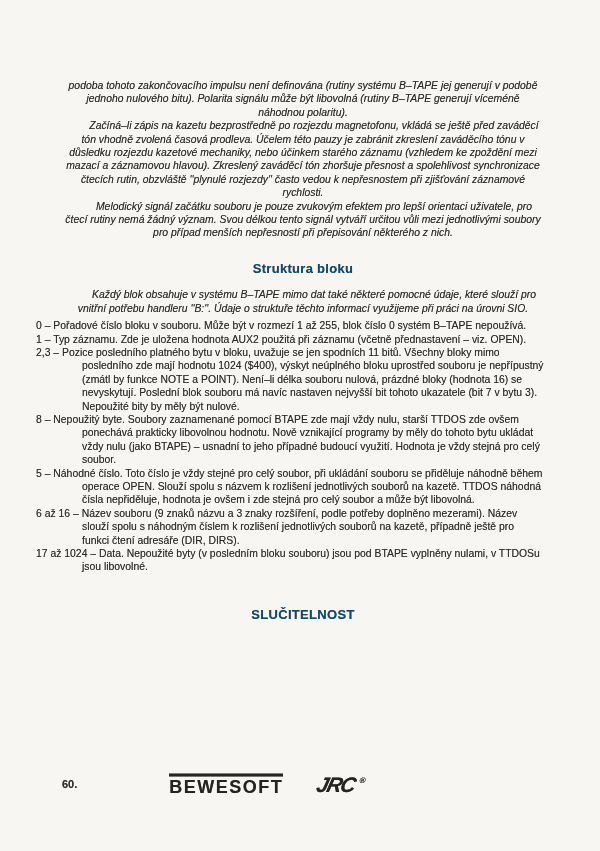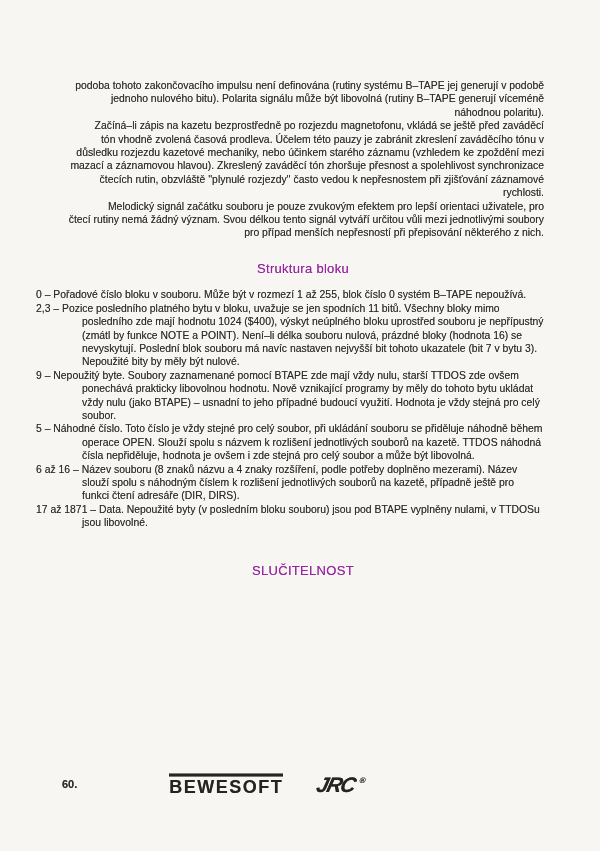--- a/index.html
+++ b/index.html
@@ -15,29 +15,29 @@
     line-height: 13.4px;
     overflow: hidden;
     text-shadow: 0 0 0.35px rgba(40,40,40,0.55);
   }
   .content {
     position: absolute;
     left: 62px;
     right: 56px;
     top: 79px;
   }
-  .para { text-align: right; }
+  .para { text-align: center; font-style: italic; }
   .para.indent { text-indent: 22px; }
   .outdent { margin-left: -26px; }
   .section-title {
     text-align: center;
     font-size: 13px;
-    font-weight: 400;
+    font-weight: 700;
     letter-spacing: 0.3px;
-    color: #a21caf;
+    color: #0c4a6e;
   }
   .title-block { margin-top: 22px; margin-bottom: 13px; }
   .title-compat { margin-top: 34px; }
   .byte-list { margin-left: -26px; margin-top: 4px; }
   .byte-list .item {
     padding-left: 46px;
     text-indent: -46px;
   }
   .footer {
     position: absolute;
@@ -91,28 +91,30 @@
 
 <div class="page">
   <div class="content">
 
     <p class="para">podoba tohoto zakončovacího impulsu není definována (rutiny systému B–TAPE jej generují v podobě jednoho nulového bitu). Polarita signálu může být libovolná (rutiny B–TAPE generují víceméně náhodnou polaritu).</p>
     <p class="para indent">Začíná–li zápis na kazetu bezprostředně po rozjezdu magnetofonu, vkládá se ještě před zaváděcí tón vhodně zvolená časová prodleva. Účelem této pauzy je zabránit zkreslení zaváděcího tónu v důsledku rozjezdu kazetové mechaniky, nebo účinkem starého záznamu (vzhledem ke zpoždění mezi mazací a záznamovou hlavou). Zkreslený zaváděcí tón zhoršuje přesnost a spolehlivost synchronizace čtecích rutin, obzvláště ''plynulé rozjezdy'' často vedou k nepřesnostem při zjišťování záznamové rychlosti.</p>
     <p class="para indent">Melodický signál začátku souboru je pouze zvukovým efektem pro lepší orientaci uživatele, pro čtecí rutiny nemá žádný význam. Svou délkou tento signál vytváří určitou vůli mezi jednotlivými soubory pro případ menších nepřesností při přepisování některého z nich.</p>
 
     <h2 class="section-title title-block">Struktura bloku</h2>
 
+    <p class="para indent">Každý blok obsahuje v systému B–TAPE mimo dat také některé pomocné údaje, které slouží pro vnitřní potřebu handleru ''B:''. Údaje o struktuře těchto informací využijeme při práci na úrovni SIO.</p>
 
     <div class="byte-list">
       <div class="item">0 – Pořadové číslo bloku v souboru. Může být v rozmezí 1 až 255, blok číslo 0 systém B–TAPE nepoužívá.</div>
+      <div class="item">1 – Typ záznamu. Zde je uložena hodnota AUX2 použitá při záznamu (včetně přednastavení – viz. OPEN).</div>
       <div class="item">2,3 – Pozice posledního platného bytu v bloku, uvažuje se jen spodních 11 bitů. Všechny bloky mimo posledního zde mají hodnotu 1024 ($400), výskyt neúplného bloku uprostřed souboru je nepřípustný (zmátl by funkce NOTE a POINT). Není–li délka souboru nulová, prázdné bloky (hodnota 16) se nevyskytují. Poslední blok souboru má navíc nastaven nejvyšší bit tohoto ukazatele (bit 7 v bytu 3). Nepoužité bity by měly být nulové.</div>
-      <div class="item">9 – Nepoužitý byte. Soubory zaznamenané pomocí BTAPE zde mají vždy nulu, starší TTDOS zde ovšem ponechává prakticky libovolnou hodnotu. Nově vznikající programy by měly do tohoto bytu ukládat vždy nulu (jako BTAPE) – usnadní to jeho případné budoucí využití. Hodnota je vždy stejná pro celý soubor.</div>
+      <div class="item">8 – Nepoužitý byte. Soubory zaznamenané pomocí BTAPE zde mají vždy nulu, starší TTDOS zde ovšem ponechává prakticky libovolnou hodnotu. Nově vznikající programy by měly do tohoto bytu ukládat vždy nulu (jako BTAPE) – usnadní to jeho případné budoucí využití. Hodnota je vždy stejná pro celý soubor.</div>
       <div class="item">5 – Náhodné číslo. Toto číslo je vždy stejné pro celý soubor, při ukládání souboru se přiděluje náhodně během operace OPEN. Slouží spolu s názvem k rozlišení jednotlivých souborů na kazetě. TTDOS náhodná čísla nepřiděluje, hodnota je ovšem i zde stejná pro celý soubor a může být libovolná.</div>
-      <div class="item">6 až 16 – Název souboru (8 znaků názvu a 4 znaky rozšíření, podle potřeby doplněno mezerami). Název slouží spolu s náhodným číslem k rozlišení jednotlivých souborů na kazetě, případně ještě pro funkci čtení adresáře (DIR, DIRS).</div>
-      <div class="item">17 až 1871 – Data. Nepoužité byty (v posledním bloku souboru) jsou pod BTAPE vyplněny nulami, v TTDOSu jsou libovolné.</div>
+      <div class="item">6 až 16 – Název souboru (9 znaků názvu a 3 znaky rozšíření, podle potřeby doplněno mezerami). Název slouží spolu s náhodným číslem k rozlišení jednotlivých souborů na kazetě, případně ještě pro funkci čtení adresáře (DIR, DIRS).</div>
+      <div class="item">17 až 1024 – Data. Nepoužité byty (v posledním bloku souboru) jsou pod BTAPE vyplněny nulami, v TTDOSu jsou libovolné.</div>
     </div>
 
     <h2 class="section-title title-compat">SLUČITELNOST</h2>
 
 
   </div>
 
   <div class="footer">
     <span class="page-number">60.</span>
     <span class="logo-bewesoft">BEWESOFT</span>

